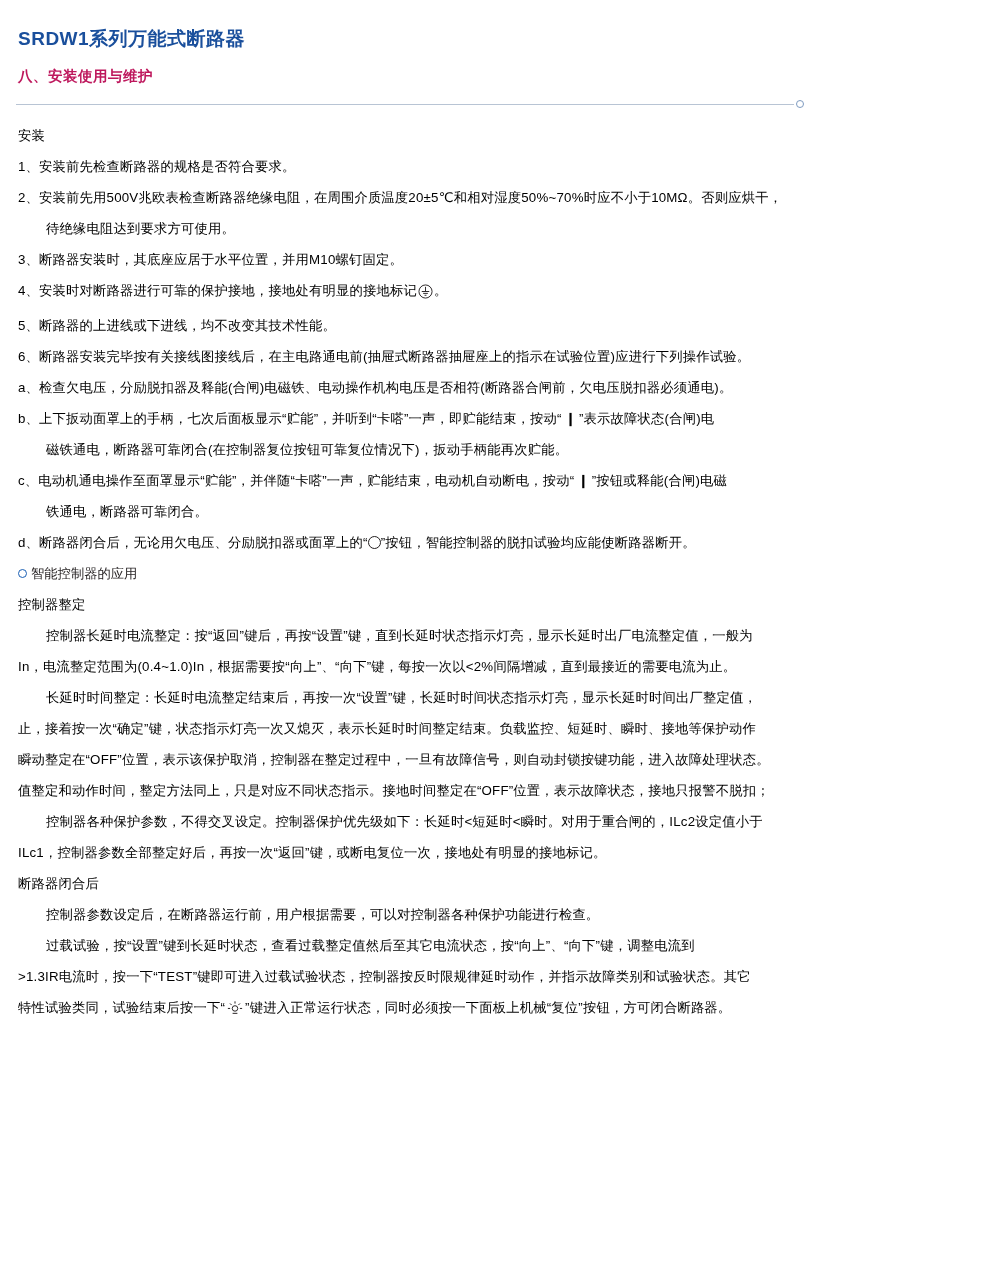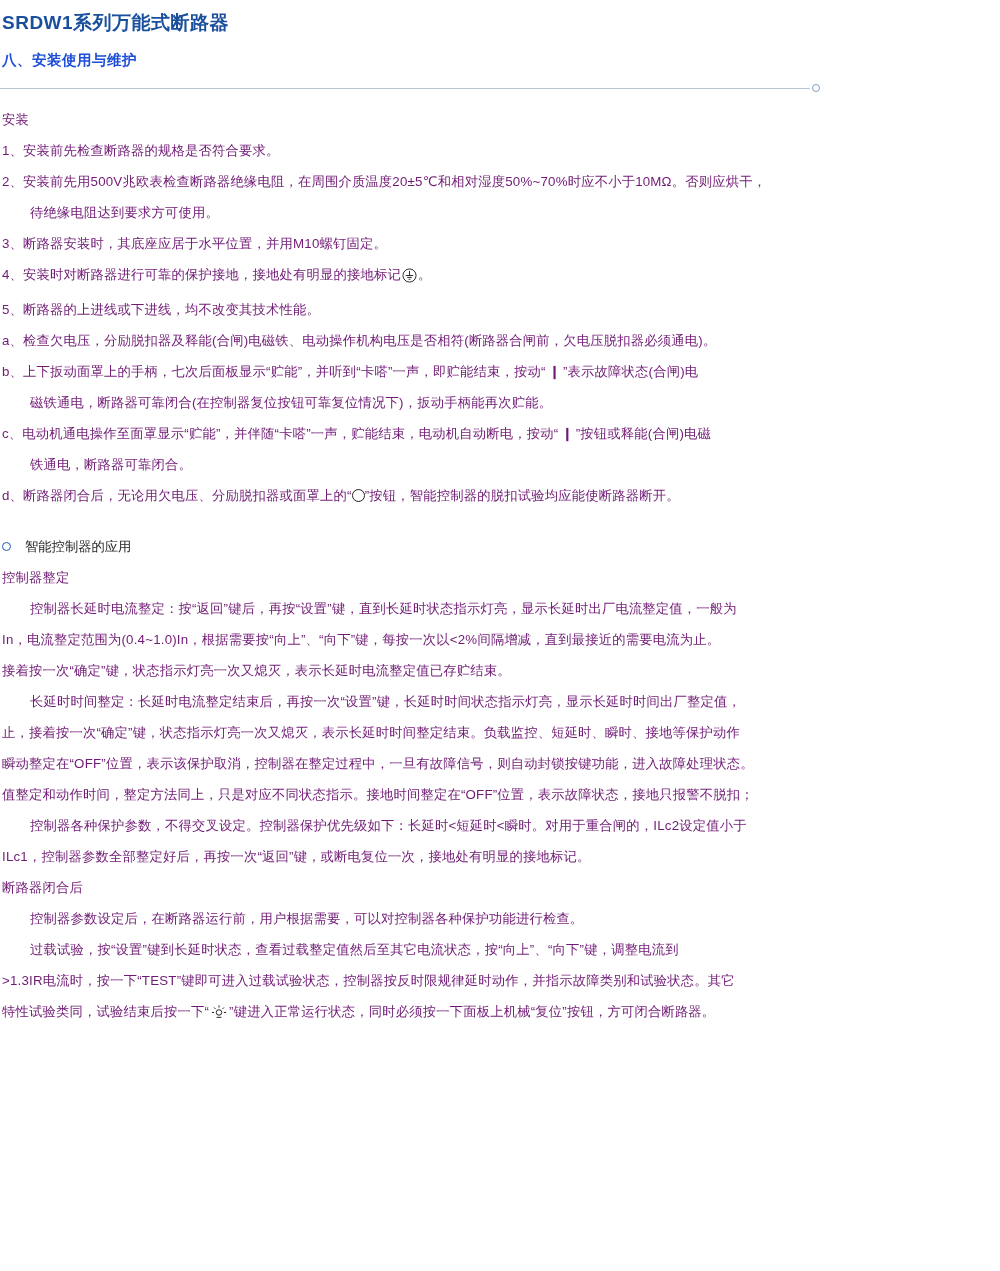--- a/index.html
+++ b/index.html
@@ -10,36 +10,36 @@
   body {
     width: 1000px;
     min-height: 1271px;
     font-family: "Liberation Sans", "DejaVu Sans", sans-serif;
     color: #231f20;
     position: relative;
   }
   .page {
     width: 820px;
     min-height: 1271px;
-    padding: 0;
+    padding: 16px;
     box-sizing: border-box;
     position: relative;
   }
   .doc-title {
     font-size: 19px;
     font-weight: bold;
     color: #1a4f9c;
     letter-spacing: 0.5px;
     padding: 10px 0 0 2px;
     line-height: 1.4;
   }
   .section-title {
     font-size: 14.5px;
     font-weight: bold;
-    color: #1d4ed8;
+    color: #be185d;
     padding: 14px 0 0 2px;
     letter-spacing: 0.5px;
   }
   .rule-wrap {
     position: relative;
     height: 18px;
     margin-top: 10px;
   }
   .rule-line {
     position: absolute;
@@ -60,37 +60,37 @@
     background: #ffffff;
     box-sizing: border-box;
   }
   .content {
     padding: 6px 8px 20px 2px;
   }
   p {
     margin: 0;
     font-size: 13.3px;
     line-height: 31px;
-    color: #701a75;
+    color: #000000;
     letter-spacing: 0.2px;
   }
   p.heading {
     font-size: 13.3px;
     line-height: 31px;
   }
   p.indent {
     text-indent: 28px;
   }
   .bullet-row {
     display: flex;
     align-items: center;
-    gap: 14px;
+    gap: 4px;
     line-height: 31px;
     font-size: 13.3px;
-    margin-top: 20px;
+    margin-top: 0;
   }
   .circle-bullet {
     width: 9px;
     height: 9px;
     border: 1.3px solid #1a5fb4;
     border-radius: 50%;
     display: inline-block;
     box-sizing: border-box;
     flex: none;
   }
@@ -144,41 +144,41 @@
 
     <p><span>4、安装时对断路器进行可靠的保护接地，接地处有明显的接地标记</span><span class="gnd-icon"><svg width="15" height="15" viewBox="0 0 16 16">
             <circle cx="8" cy="8" r="7" fill="none" stroke="#231f20" stroke-width="1"></circle>
             <line x1="8" y1="3" x2="8" y2="8" stroke="#231f20" stroke-width="1"></line>
             <line x1="4" y1="8" x2="12" y2="8" stroke="#231f20" stroke-width="1"></line>
             <line x1="5.5" y1="10" x2="10.5" y2="10" stroke="#231f20" stroke-width="1"></line>
             <line x1="7" y1="12" x2="9" y2="12" stroke="#231f20" stroke-width="1"></line>
           </svg></span><span>。</span></p>
 
     <p>5、断路器的上进线或下进线，均不改变其技术性能。</p>
+    <p>6、断路器安装完毕按有关接线图接线后，在主电路通电前(抽屉式断路器抽屉座上的指示在试验位置)应进行下列操作试验。</p>
 
     <p>a、检查欠电压，分励脱扣器及释能(合闸)电磁铁、电动操作机构电压是否相符(断路器合闸前，欠电压脱扣器必须通电)。</p>
 
     <p><span>b、上下扳动面罩上的手柄，七次后面板显示“贮能”，并听到“卡嗒”一声，即贮能结束，按动“</span><span class="bar-glyph">❙</span><span>”表示故障状态(合闸)电</span></p>
     <p class="indent">磁铁通电，断路器可靠闭合(在控制器复位按钮可靠复位情况下)，扳动手柄能再次贮能。</p>
 
     <p><span>c、电动机通电操作至面罩显示“贮能”，并伴随“卡嗒”一声，贮能结束，电动机自动断电，按动“</span><span class="bar-glyph">❙</span><span>”按钮或释能(合闸)电磁</span></p>
     <p class="indent">铁通电，断路器可靠闭合。</p>
 
     <p><span>d、断路器闭合后，无论用欠电压、分励脱扣器或面罩上的“</span><span class="oh-glyph"></span><span>”按钮，智能控制器的脱扣试验均应能使断路器断开。</span></p>
 
     <div class="bullet-row">
       <span class="circle-bullet"></span>
       <span>智能控制器的应用</span>
     </div>
 
     <p class="heading">控制器整定</p>
 
     <p class="indent">控制器长延时电流整定：按“返回”键后，再按“设置”键，直到长延时状态指示灯亮，显示长延时出厂电流整定值，一般为</p>
     <p>In，电流整定范围为(0.4~1.0)In，根据需要按“向上”、“向下”键，每按一次以&lt;2%间隔增减，直到最接近的需要电流为止。</p>
-    <p>接着按一次“确定”键，状态指示灯亮一次又熄灭，表示长延时电流整定值已存贮结束。</p>
     <p class="indent">长延时时间整定：长延时电流整定结束后，再按一次“设置”键，长延时时间状态指示灯亮，显示长延时时间出厂整定值，</p>
     <p>止，接着按一次“确定”键，状态指示灯亮一次又熄灭，表示长延时时间整定结束。负载监控、短延时、瞬时、接地等保护动作</p>
     <p>瞬动整定在“OFF”位置，表示该保护取消，控制器在整定过程中，一旦有故障信号，则自动封锁按键功能，进入故障处理状态。</p>
     <p>值整定和动作时间，整定方法同上，只是对应不同状态指示。接地时间整定在“OFF”位置，表示故障状态，接地只报警不脱扣；</p>
     <p class="indent">控制器各种保护参数，不得交叉设定。控制器保护优先级如下：长延时&lt;短延时&lt;瞬时。对用于重合闸的，ILc2设定值小于</p>
     <p>ILc1，控制器参数全部整定好后，再按一次“返回”键，或断电复位一次，接地处有明显的接地标记。</p>
 
     <p class="heading">断路器闭合后</p>
 
     <p class="indent">控制器参数设定后，在断路器运行前，用户根据需要，可以对控制器各种保护功能进行检查。</p>

